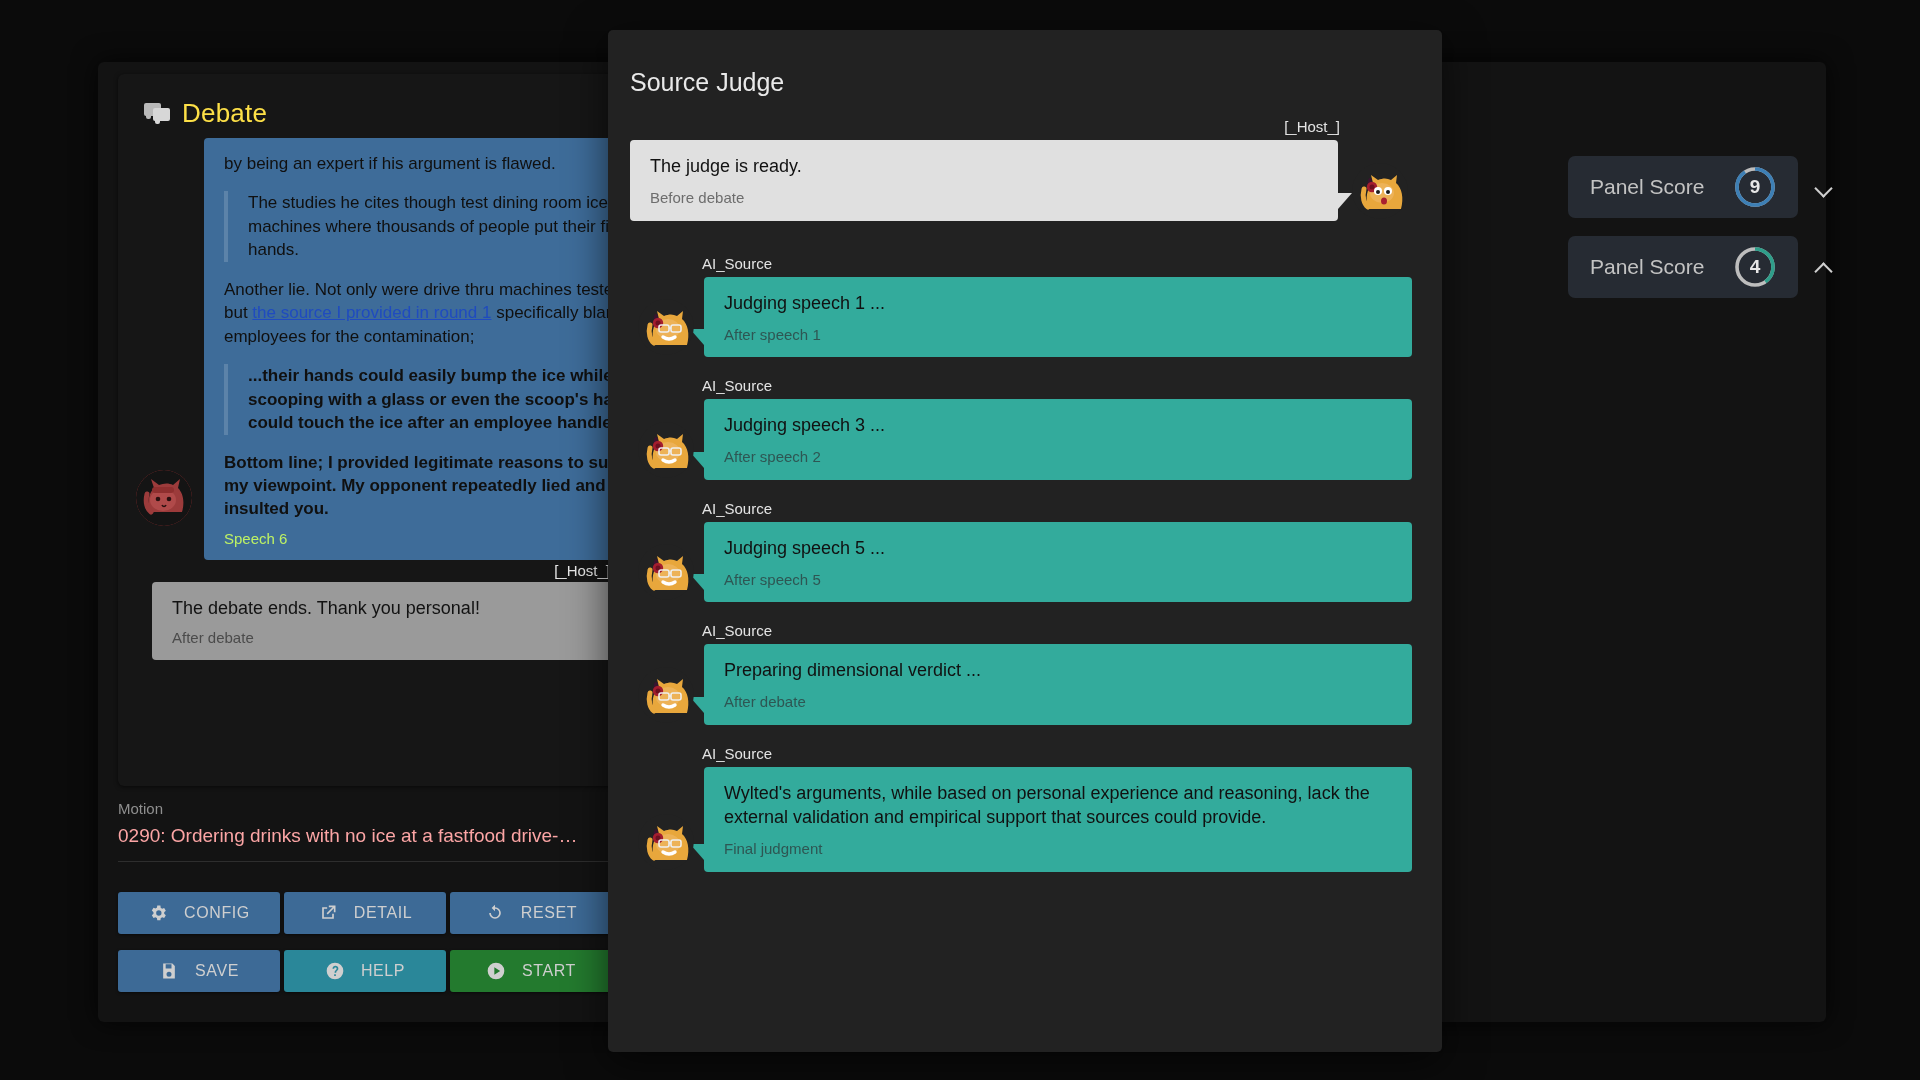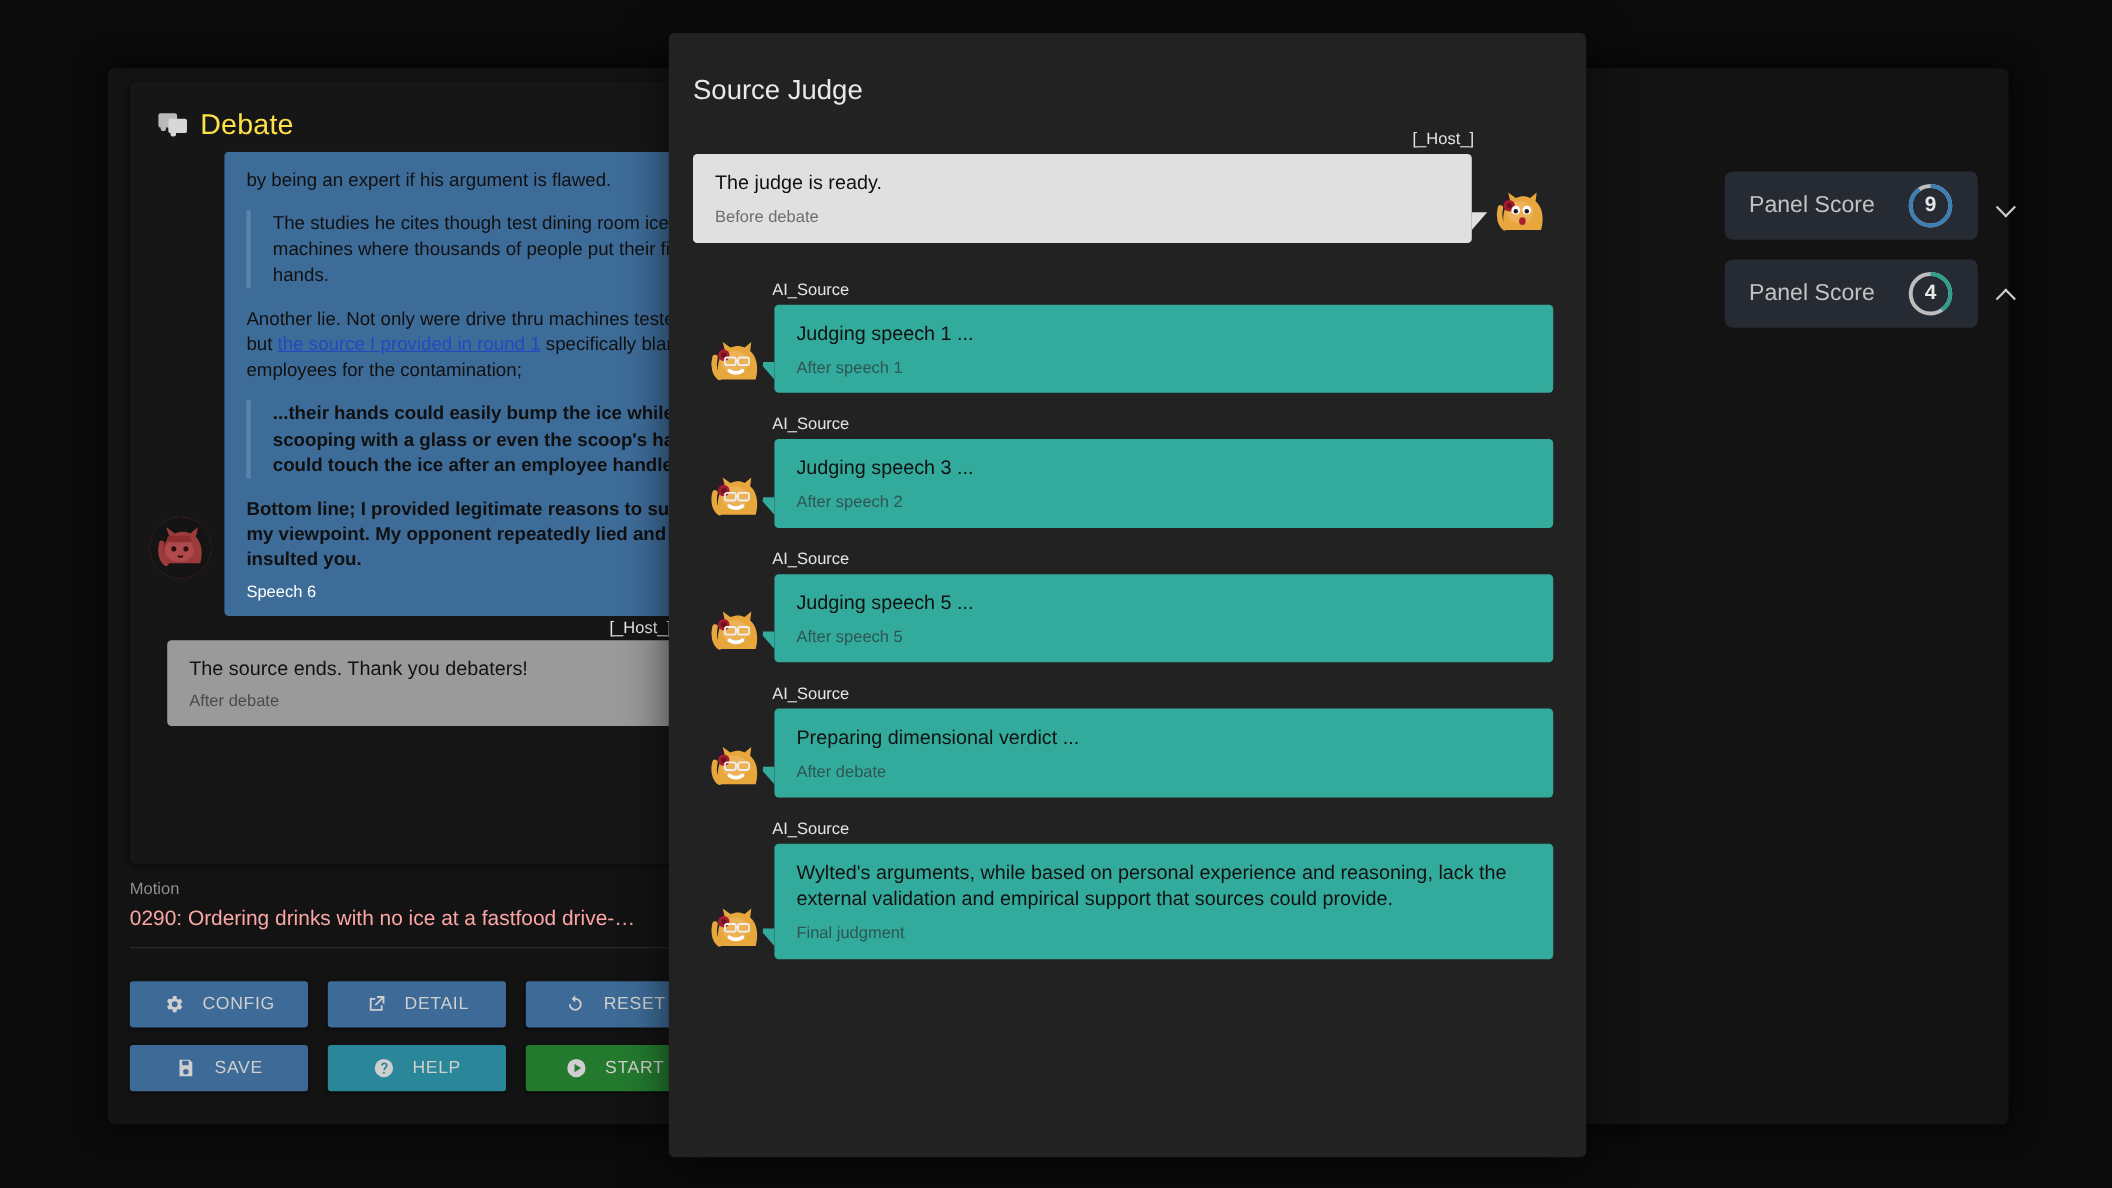--- a/index.html
+++ b/index.html
@@ -51,21 +51,21 @@
     padding: 14px 20px 10px 20px; border-radius: 4px;
     width: 470px; position: relative; font-size: 17px; line-height: 1.38;
   }
   .bubble-blue p { margin: 0 0 16px 0; }
   .bubble-blue p:last-of-type { margin-bottom: 4px; }
   .bubble-blue blockquote {
     border-left: 4px solid #5c83a9; padding-left: 20px; margin: 0 0 16px 0;
   }
   .bubble-blue .b { font-weight: bold; }
   .bubble-blue a { color: #1f4bbf; text-decoration: underline; }
-  .bubble-meta { color: #ffffff; font-size: 15px; margin-top: 8px; }
+  .bubble-meta { color: #bef264; font-size: 15px; margin-top: 8px; }
 
   .avatar {
     position: absolute; width: 56px; height: 56px; border-radius: 50%;
     overflow: hidden;
   }
 
   .host-row { position: relative; margin-top: 22px; padding-right: 0; }
   .host-name {
     position: absolute; right: 96px; top: -20px;
     color: #e8e8e8; font-size: 15px;
@@ -85,21 +85,21 @@
   .motion-clear {
     position: absolute; right: 72px; top: 32px;
     width: 22px; height: 22px; border-radius: 50%;
     background: #6a6a6a; color: #1c1c1c; font-size: 15px;
     display: flex; align-items: center; justify-content: center;
   }
 
   .btn-grid {
     position: absolute; left: 0; top: 818px;
     display: grid; grid-template-columns: repeat(3, 162px);
-    gap: 16px 18px;
+    gap: 16px 4px;
   }
   .btn {
     height: 42px; border-radius: 3px;
     display: flex; align-items: center; justify-content: center; gap: 16px;
     color: #cfcfcf; font-size: 16px; letter-spacing: .6px;
     background: #3d6a96;
     box-shadow: 0 1px 3px rgba(0,0,0,.5);
   }
   .btn.help { background: #2a8799; }
   .btn.start { background: #237a2e; }
@@ -217,21 +217,21 @@
               <p><span>Another lie. Not only were drive thru machines tested, but </span><a href="#">the source I provided in round 1</a><span> specifically blamed employees for the contamination;</span></p>
               <blockquote class="b">...their hands could easily bump the ice while scooping with a glass or even the scoop's handle could touch the ice after an employee handles it.</blockquote>
               <p class="b">Bottom line; I provided legitimate reasons to support my viewpoint. My opponent repeatedly lied and insulted you.</p>
               <div class="bubble-meta">Speech 6</div>
             </div>
           </div>
 
           <div class="host-row">
             <div class="host-name">[_Host_]</div>
             <div class="bubble-gray">
-              <div>The source ends. Thank you debaters!</div>
+              <div>The debate ends. Thank you personal!</div>
               <div class="bubble-meta">After debate</div>
             </div>
             <div class="avatar" style="right:6px; top:24px;">
               <svg viewBox="0 0 56 56" width="56" height="56" aria-hidden="true">
                 <circle cx="28" cy="28" r="28" fill="#141414"></circle>
                 <path d="M16 44c-3-11-1-20 5-25l-2-8 7 5c5-2 9-2 13 0l6-5-1 8c6 5 8 14 5 25z" fill="#e8a73c"></path>
                 <ellipse cx="29" cy="30" rx="12" ry="10" fill="#edb257"></ellipse>
                 <path d="M17 16c-2 4-2 8 0 11l4-2c-2-3-2-6-1-8z" fill="#3a1330"></path>
                 <circle cx="20" cy="24" r="5" fill="#a31d2e"></circle>
                 <circle cx="20" cy="24" r="2.4" fill="#6d1020"></circle>

